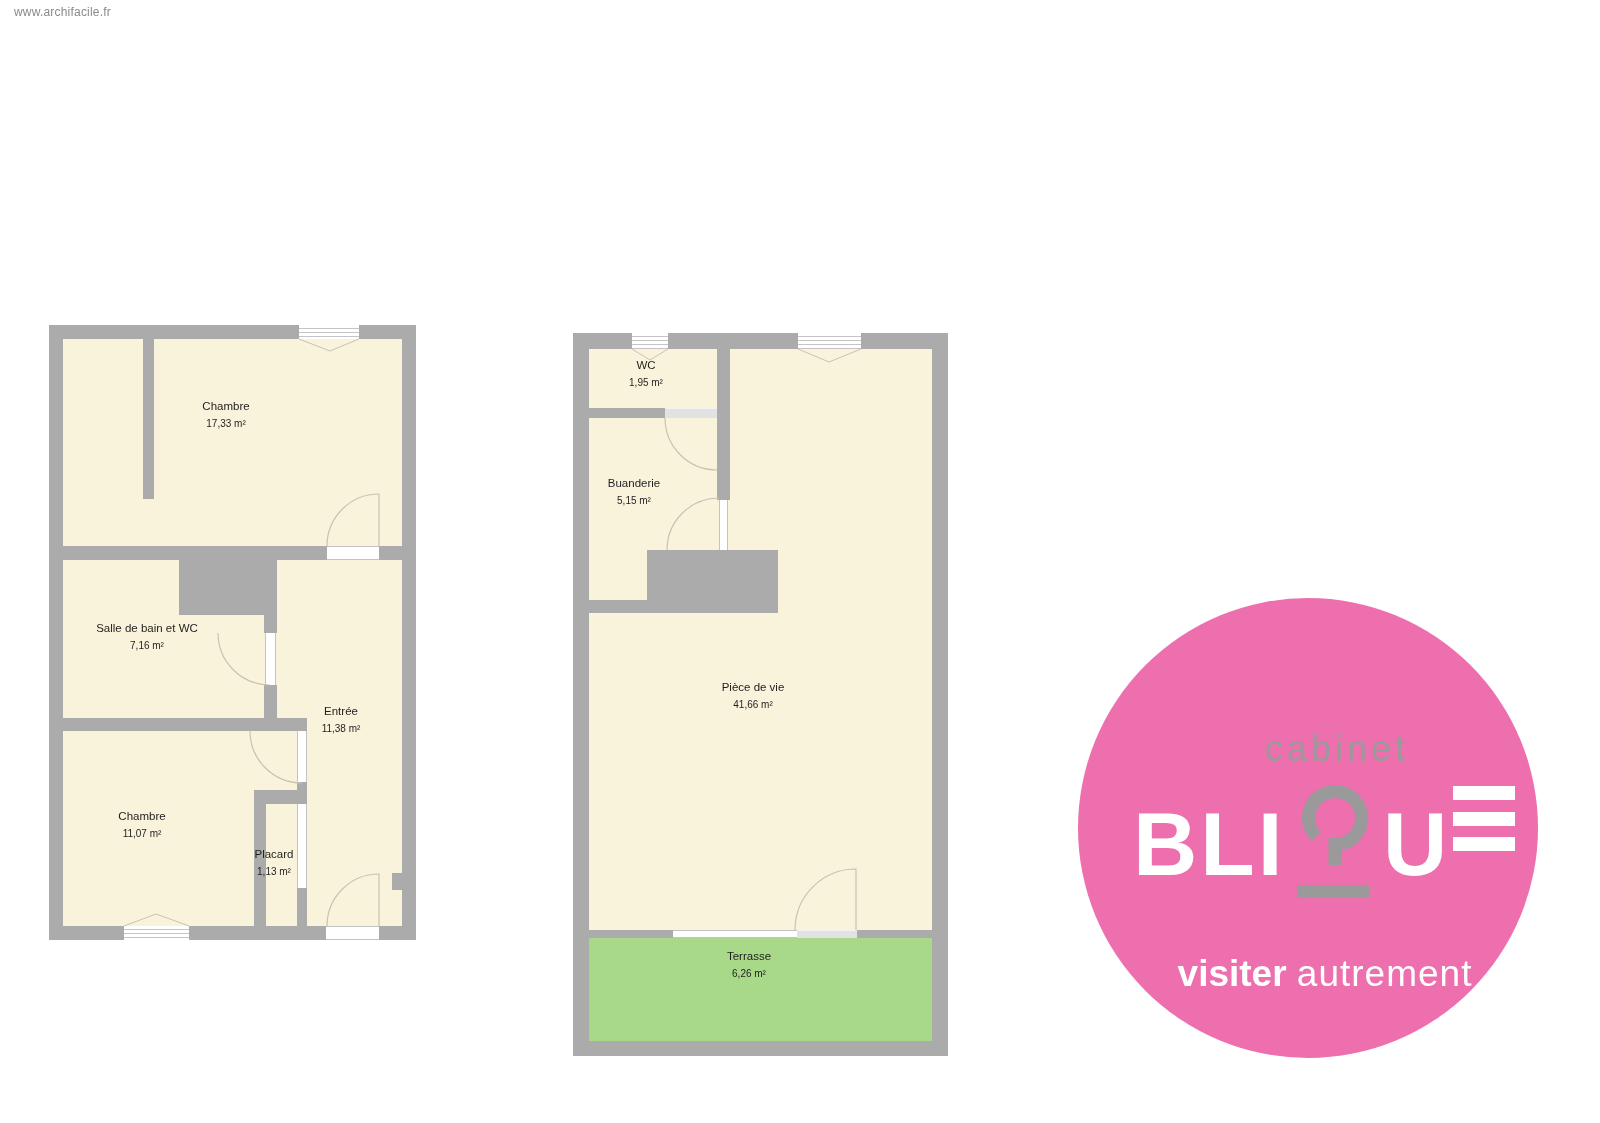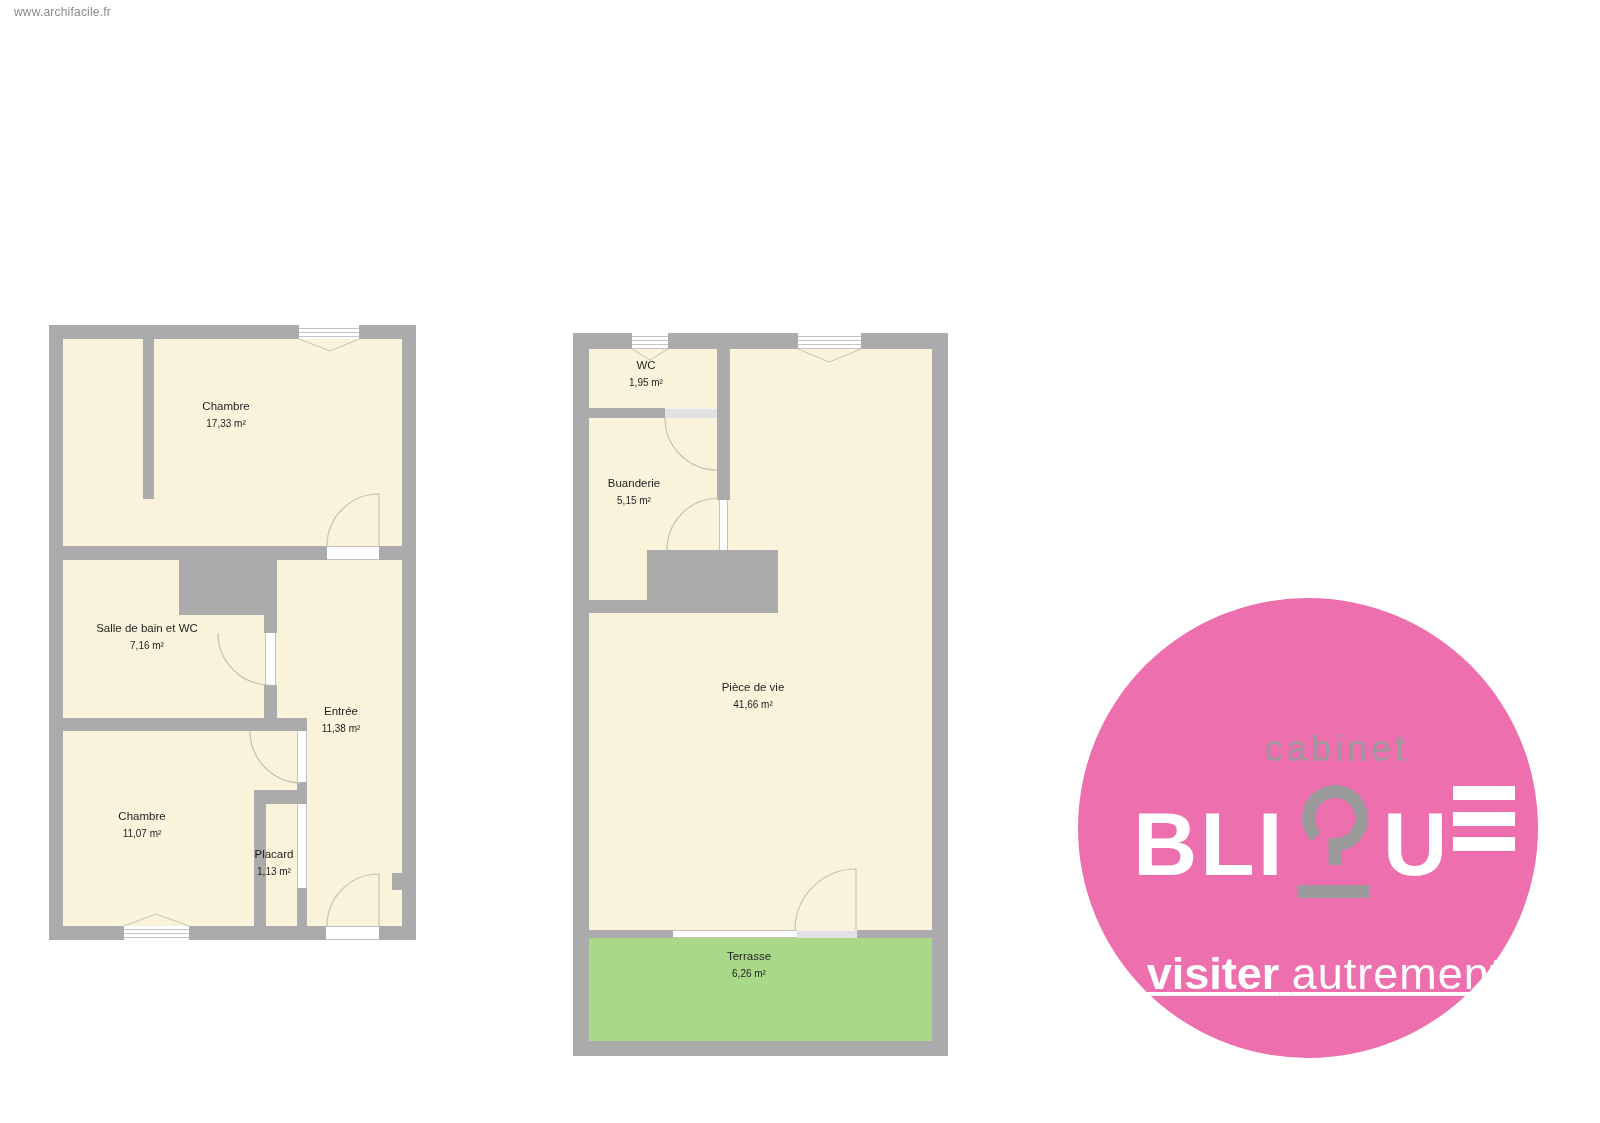--- a/index.html
+++ b/index.html
@@ -49,21 +49,21 @@
     color:#ffffff;letter-spacing:3px;margin-top:26px;
   }
   .wm-bli{left:0;}
   .wm-u{left:250px;}
   .wm-q{position:absolute;left:162px;top:0;}
   .wm-e{position:absolute;left:320px;top:1px;width:62px;}
   .wm-e .bar{width:62px;height:14px;background:#ffffff;margin-bottom:11.5px;}
   .wm-e .bar:last-child{margin-bottom:0;}
   .tagline{
     position:absolute;top:352px;left:calc(50% + 17px);transform:translateX(-50%);
-    font-size:45px;line-height:48px;color:#ffffff;white-space:nowrap;text-decoration:underline;
+    font-size:37px;line-height:48px;color:#ffffff;white-space:nowrap;
   }
   .tagline .bold{font-weight:bold;}
   .tagline .light{font-weight:normal;letter-spacing:1px;}
 </style>
 </head>
 <body>
 
 <div class="watermark">www.archifacile.fr</div>
 
 <div class="plan" style="left:49px;top:325px;width:367px;height:615px;">

